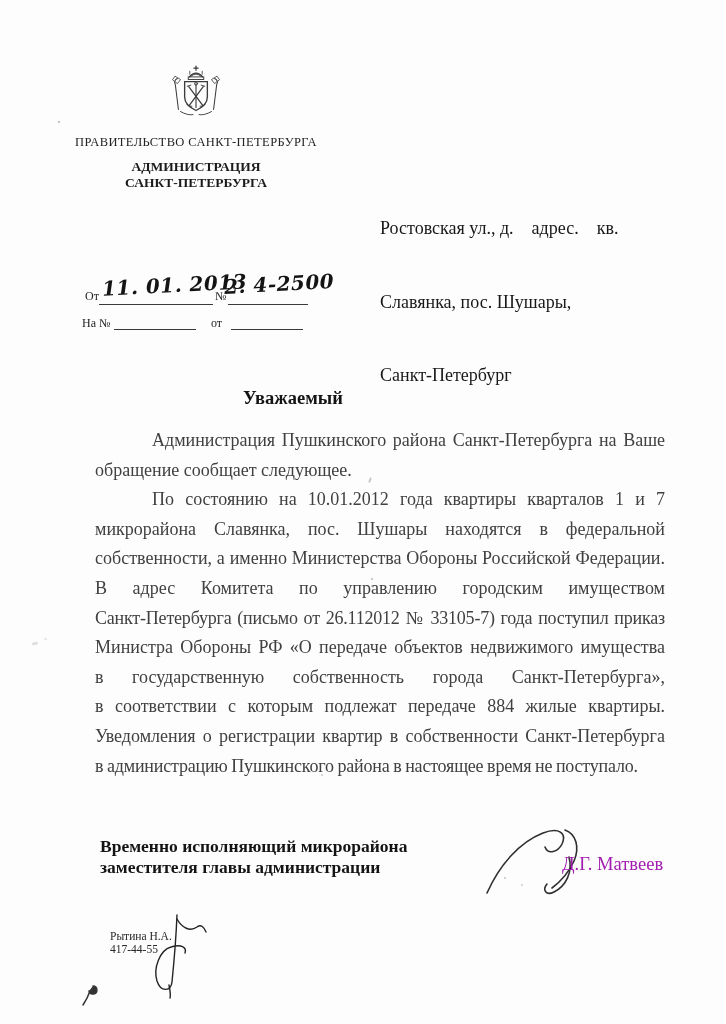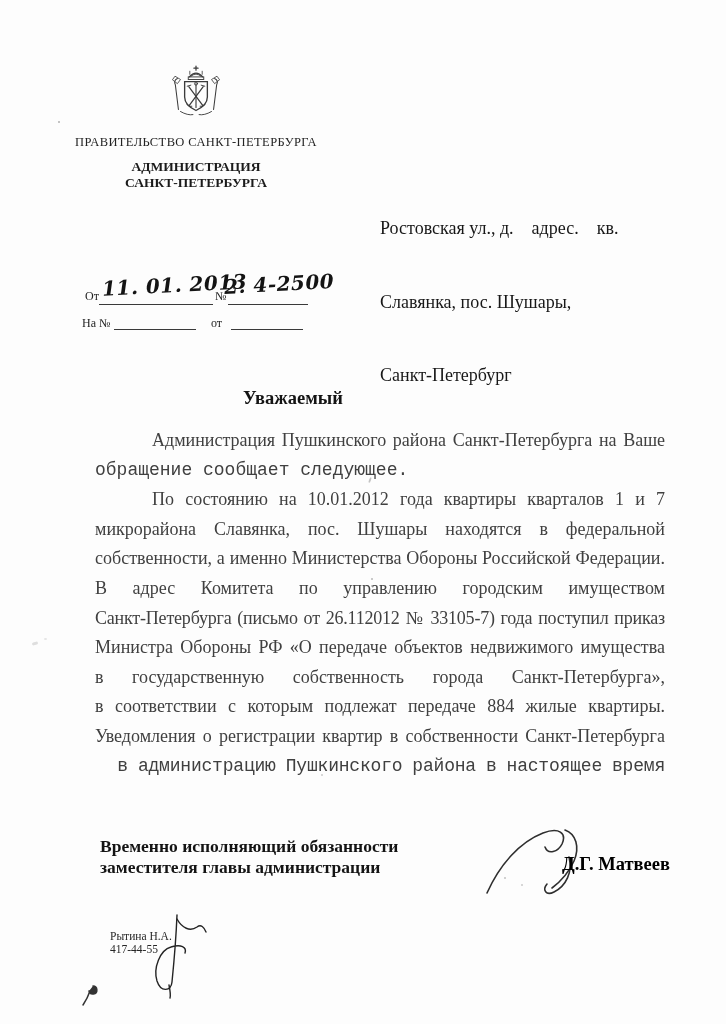--- a/index.html
+++ b/index.html
@@ -18,26 +18,26 @@
   .uline{height:1px;background:#3a3a3a;}
   .hand{font-family:"DejaVu Serif",serif;font-style:italic;font-weight:bold;font-size:20px;
         color:#141414;white-space:nowrap;transform:rotate(-3deg);letter-spacing:0.5px;}
   
   .recipient{left:380px;top:167px;width:270px;font-size:18px;line-height:24.5px;white-space:pre-wrap;color:#181818;}
   
   .salutation{left:243px;top:388px;font-size:18.5px;font-weight:bold;color:#141414;}
   .body-block{left:95px;top:426px;width:570px;font-size:18px;color:#404040;}
   .bline{height:29.6px;line-height:29.6px;text-align:justify;text-align-last:justify;
          overflow:hidden;white-space:normal;}
-  .bline.noj{text-align:right;text-align-last:left;font-family:Liberation Mono, monospace;}
+  .bline.noj{text-align:right;text-align-last:left;}
   .bline.indent{text-indent:57px;}
   .bline.tight{word-spacing:-0.6px;letter-spacing:-0.2px;}
   
   .sig-title{left:100px;top:836px;width:340px;font-weight:bold;font-size:17.5px;line-height:20.5px;color:#141414;}
-  .sig-name{left:562px;top:854px;font-weight:bold;font-size:18.5px;color:#000000;white-space:nowrap;}
+  .sig-name{left:562px;top:854px;font-weight:normal;font-size:18.5px;color:#a21caf;white-space:nowrap;}
   .sig-svg{left:420px;top:815px;}
   
   .executor{left:110px;top:930px;font-size:11.5px;line-height:13px;color:#262626;}
   .exec-sig{left:148px;top:905px;}
   .pen-mark{left:76px;top:978px;}
   .speck{position:absolute;background:#555;border-radius:50%;}
 </style>
 </head>
 <body>
 
@@ -110,21 +110,21 @@
     <div class="bline">В адрес Комитета по управлению городским имуществом</div>
     <div class="bline tight">Санкт-Петербурга (письмо от 26.112012 № 33105-7) года поступил приказ</div>
     <div class="bline">Министра Обороны РФ «О передаче объектов недвижимого имущества</div>
     <div class="bline">в государственную собственность города Санкт-Петербурга»,</div>
     <div class="bline">в соответствии с которым подлежат передаче 884 жилые квартиры.</div>
     <div class="bline">Уведомления о регистрации квартир в собственности Санкт-Петербурга</div>
     <div class="bline noj tight">в администрацию Пушкинского района в настоящее время  не поступало.</div>
   </div>
 
   <div class="abs sig-title">
-    <div>Временно исполняющий обязанности</div>
+    <div>Временно исполняющий микрорайона</div>
     <div>заместителя главы администрации</div>
   </div>
   <svg class="abs sig-svg" width="180" height="95" viewBox="0 0 180 95">
     <g fill="none" stroke="#2f2f2f" stroke-width="1.6" stroke-linecap="round">
       <path d="M67 78 C 80 49, 100 27, 123 18 C 139 12, 147 18, 142 29 C 138 37, 128 40, 125 32"></path>
       <path d="M145 15 C 156 19, 160 32, 154 46 C 149 57, 140 67, 132 73"></path>
       <path d="M149 42 C 153 57, 146 71, 134 77 C 126 81, 122 75, 127 69"></path>
     </g>
   </svg>
   <div class="abs sig-name">Д.Г. Матвеев</div>

